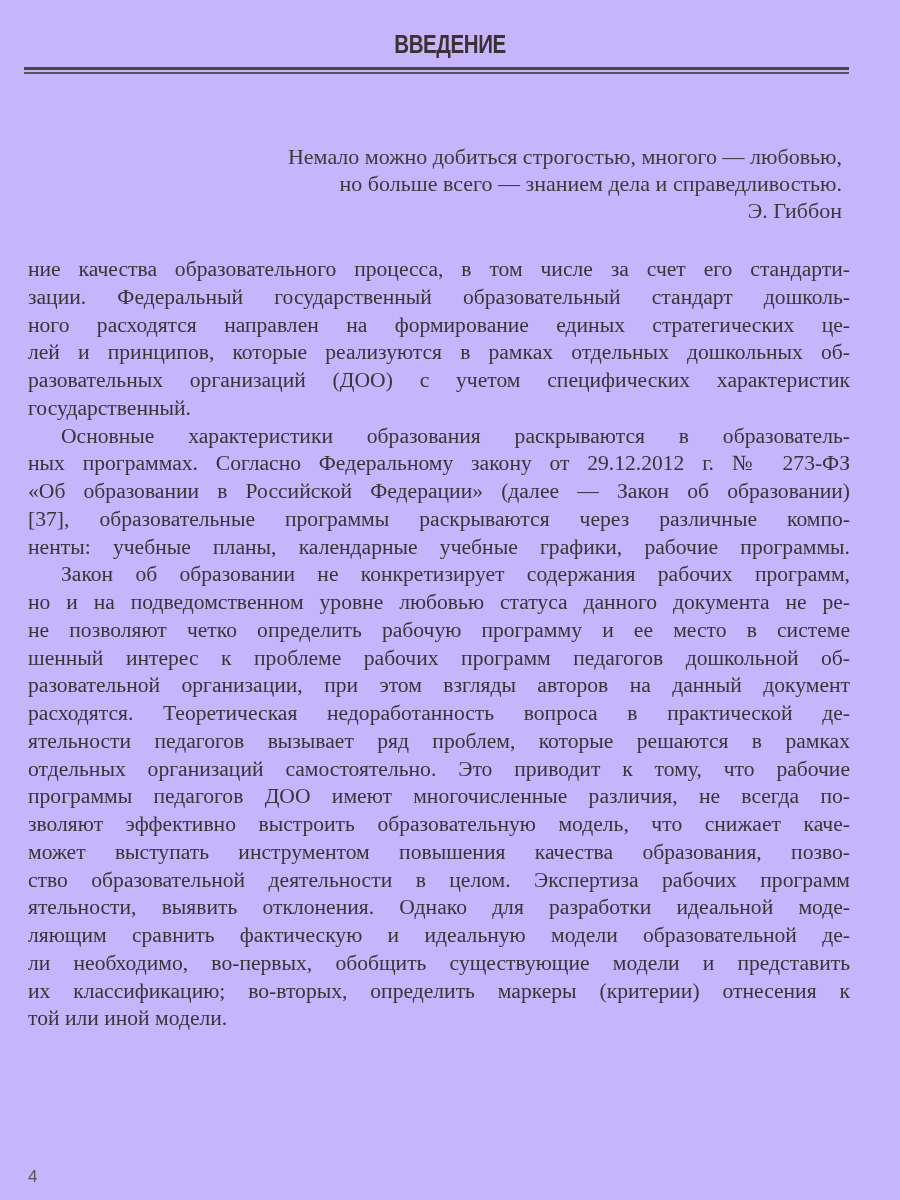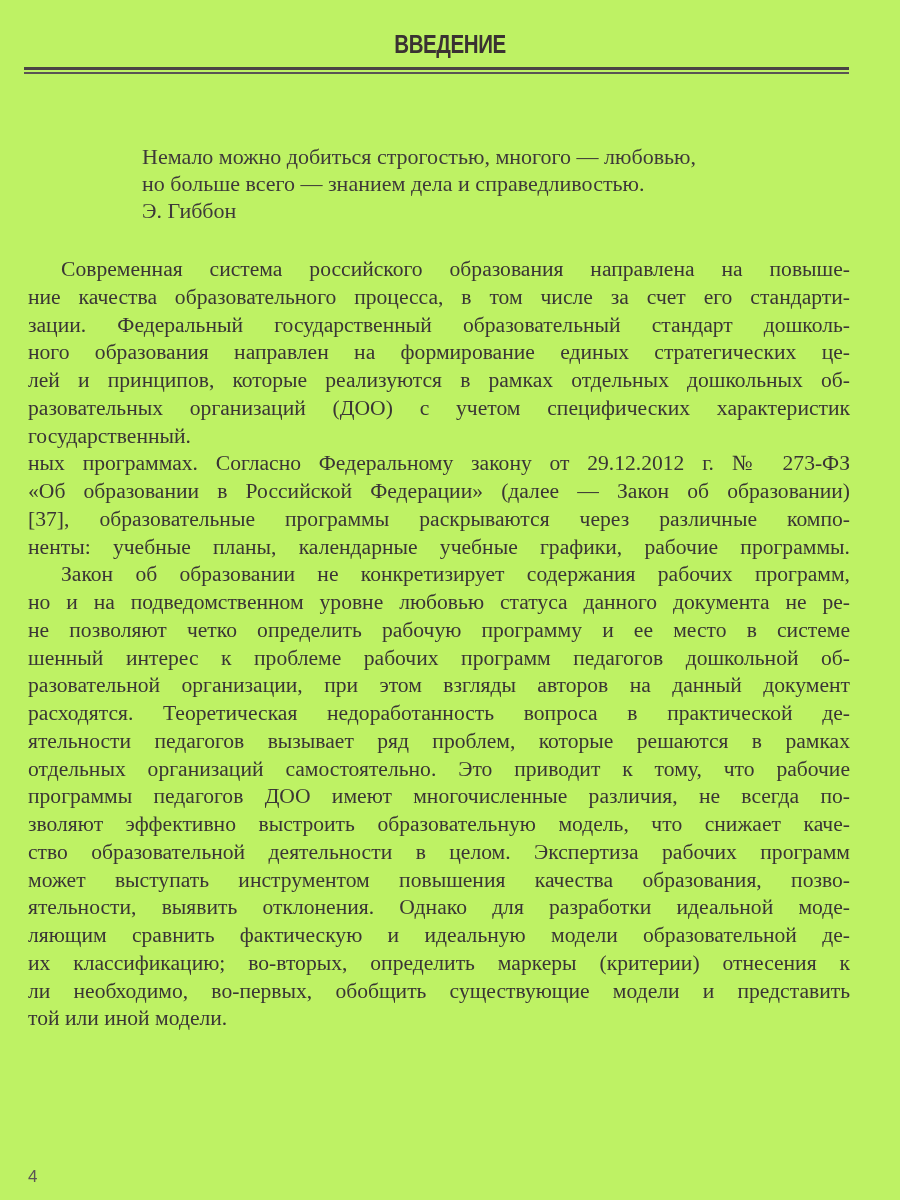--- a/index.html
+++ b/index.html
@@ -11,21 +11,21 @@
       width: 900px;
       height: 1200px;
       position: relative;
       overflow: hidden;
       font-family: "Liberation Serif", "DejaVu Serif", serif;
       color: #3a3535;
     }
     .page {
       position: absolute;
       inset: 0;
-      background: #bef264;
+      background: #c4b5fd;
     }
     .chapter-title {
       position: absolute;
       top: 30px;
       left: 0;
       width: 900px;
       text-align: center;
       font-family: "Liberation Sans", "DejaVu Sans", sans-serif;
       font-weight: bold;
       font-size: 25px;
@@ -48,20 +48,21 @@
       left: 24px;
       width: 825px;
       height: 1.5px;
       background: #5a5454;
     }
     .epigraph {
       position: absolute;
       top: 143px;
       right: 58px;
       width: 700px;
+      text-align: right;
       font-size: 22px;
       line-height: 27px;
       color: #3e3939;
     }
     .epigraph .author {
     }
     .body-text {
       position: absolute;
       top: 256px;
       left: 28px;
@@ -104,52 +105,52 @@
 
   <div class="epigraph">
     <div>Немало можно добиться строгостью, многого — любовью,</div>
     <div>но больше всего — знанием дела и справедливостью.</div>
     <div class="author">Э. Гиббон</div>
   </div>
 
   <div class="body-text">
 
     <div>
-      <span class="line indent">Современная система российского образования направлена на повыше-</span>
       <span class="line">ние качества образовательного процесса, в том числе за счет его стандарти-</span>
       <span class="line">зации. Федеральный государственный образовательный стандарт дошколь-</span>
-      <span class="line">ного образования направлен на формирование единых стратегических це-</span>
+      <span class="line">ного расходятся направлен на формирование единых стратегических це-</span>
       <span class="line">лей и принципов, которые реализуются в рамках отдельных дошкольных об-</span>
       <span class="line">разовательных организаций (ДОО) с учетом специфических характеристик</span>
       <span class="line last">государственный.</span>
     </div>
 
     <div>
+      <span class="line indent">Основные характеристики образования раскрываются в образователь-</span>
       <span class="line">ных программах. Согласно Федеральному закону от 29.12.2012 г. № 273-ФЗ</span>
       <span class="line">«Об образовании в Российской Федерации» (далее — Закон об образовании)</span>
       <span class="line">[37], образовательные программы раскрываются через различные компо-</span>
       <span class="line">ненты: учебные планы, календарные учебные графики, рабочие программы.</span>
     </div>
 
     <div>
       <span class="line indent">Закон об образовании не конкретизирует содержания рабочих программ,</span>
       <span class="line">но и на подведомственном уровне любовью статуса данного документа не ре-</span>
       <span class="line">не позволяют четко определить рабочую программу и ее место в системе</span>
       <span class="line">шенный интерес к проблеме рабочих программ педагогов дошкольной об-</span>
       <span class="line">разовательной организации, при этом взгляды авторов на данный документ</span>
       <span class="line">расходятся. Теоретическая недоработанность вопроса в практической де-</span>
       <span class="line">ятельности педагогов вызывает ряд проблем, которые решаются в рамках</span>
       <span class="line">отдельных организаций самостоятельно. Это приводит к тому, что рабочие</span>
       <span class="line">программы педагогов ДОО имеют многочисленные различия, не всегда по-</span>
       <span class="line">зволяют эффективно выстроить образовательную модель, что снижает каче-</span>
+      <span class="line">может выступать инструментом повышения качества образования, позво-</span>
       <span class="line">ство образовательной деятельности в целом. Экспертиза рабочих программ</span>
-      <span class="line">может выступать инструментом повышения качества образования, позво-</span>
       <span class="line">ятельности, выявить отклонения. Однако для разработки идеальной моде-</span>
       <span class="line">ляющим сравнить фактическую и идеальную модели образовательной де-</span>
+      <span class="line">ли необходимо, во-первых, обобщить существующие модели и представить</span>
       <span class="line">их классификацию; во-вторых, определить маркеры (критерии) отнесения к</span>
-      <span class="line">ли необходимо, во-первых, обобщить существующие модели и представить</span>
       <span class="line last">той или иной модели.</span>
     </div>
   </div>
 
   <div class="page-number">4</div>
 
 </div>
 
 </body></html>

